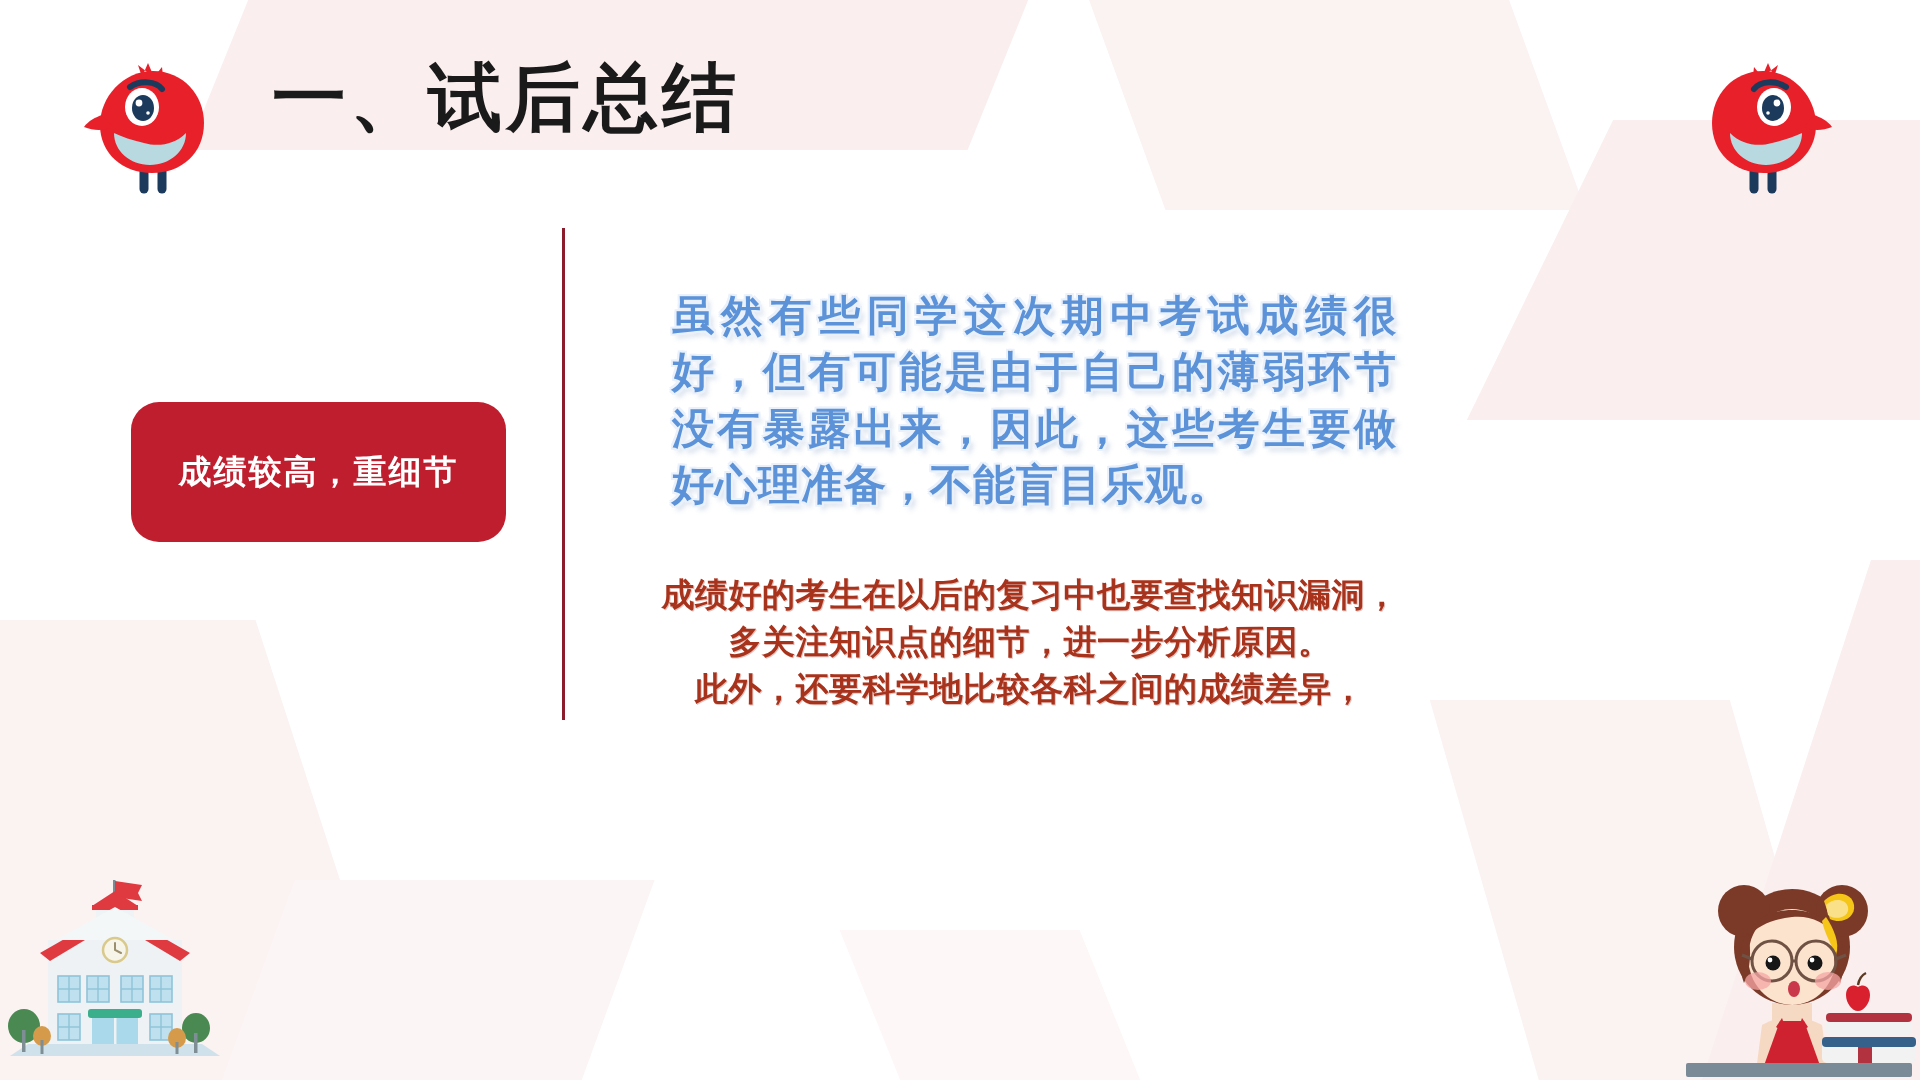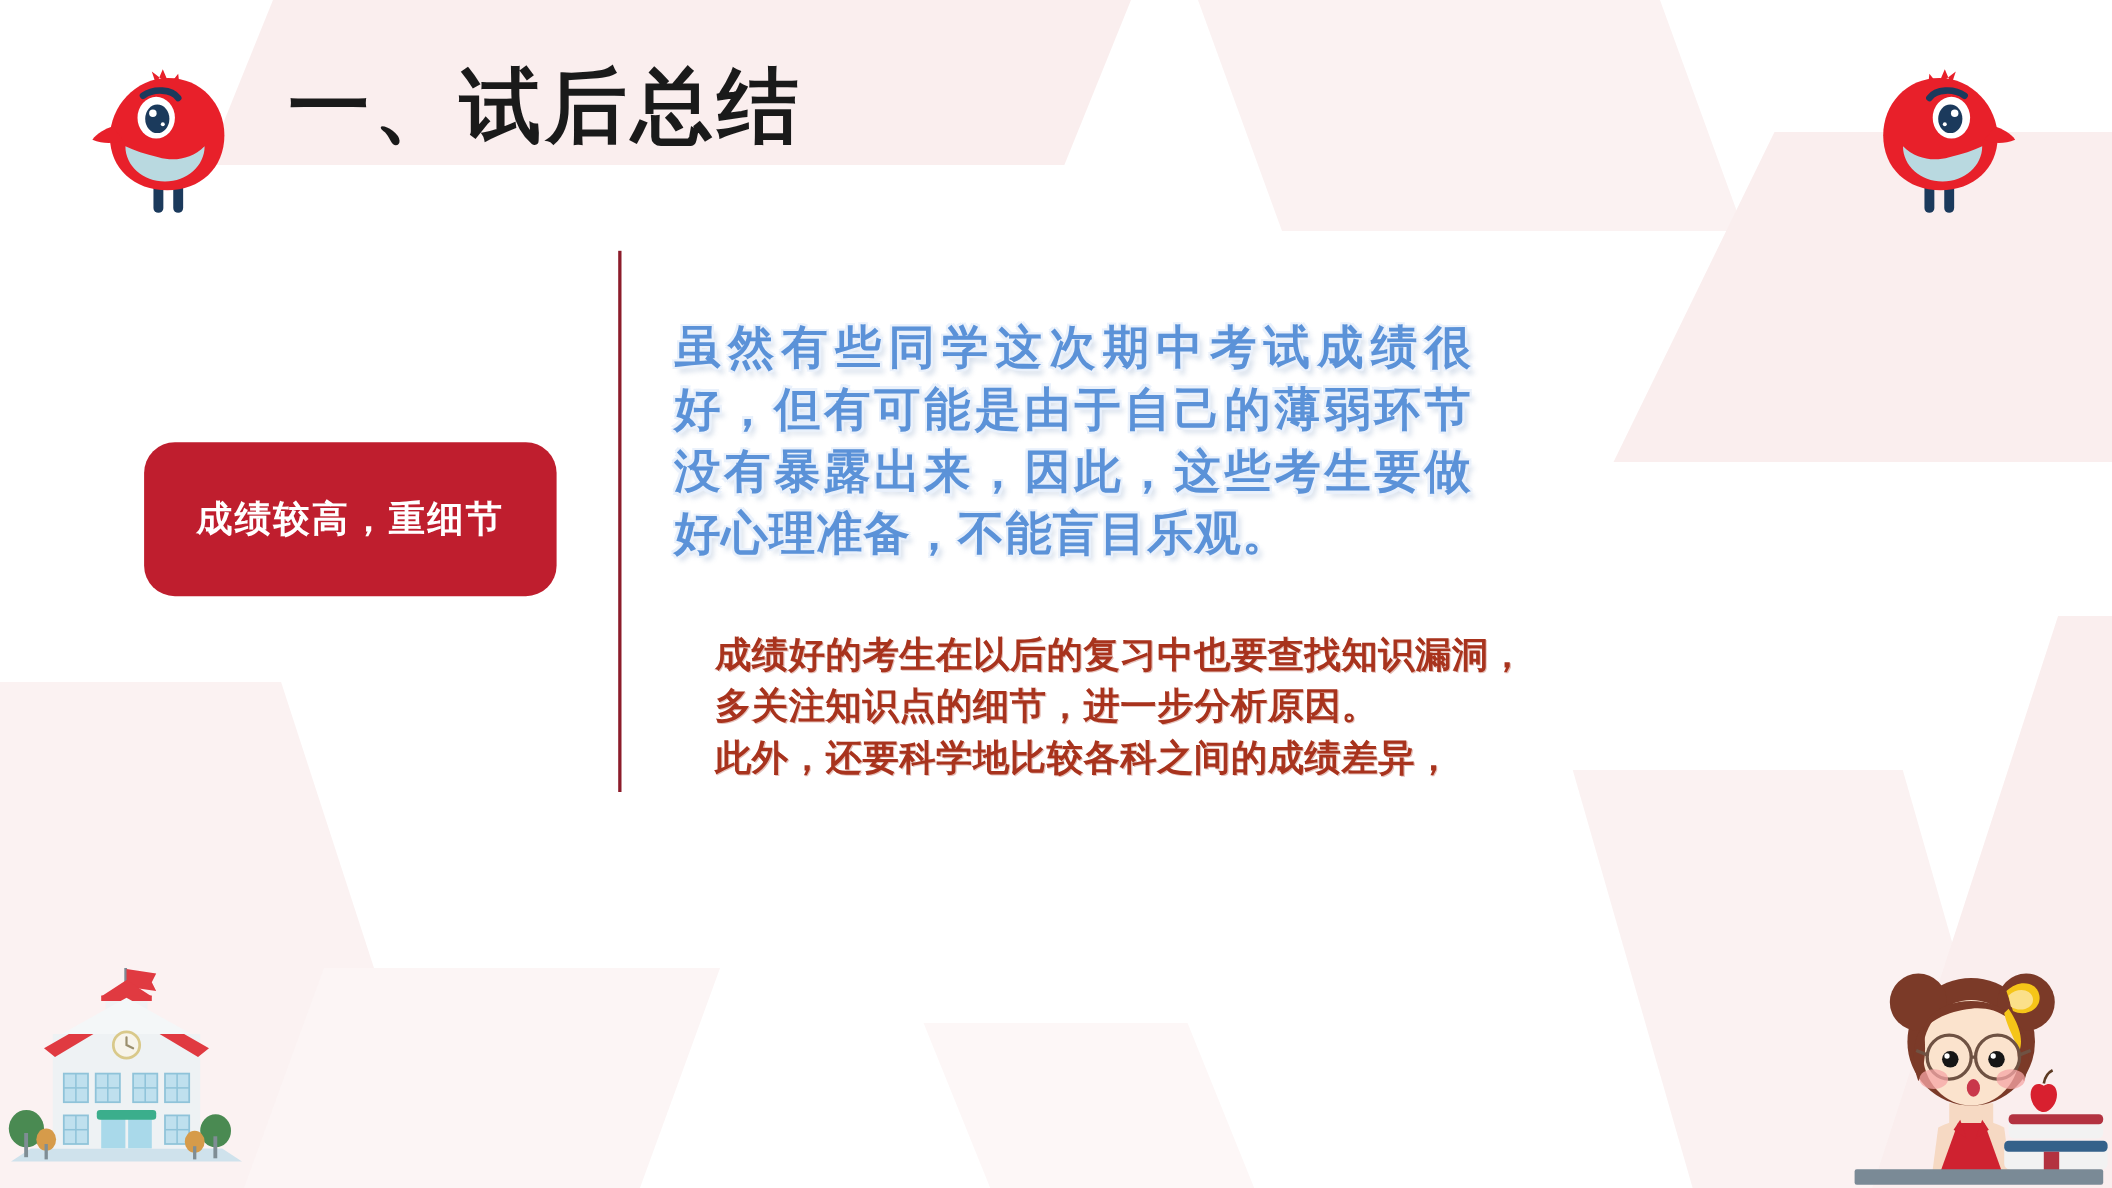--- a/index.html
+++ b/index.html
@@ -73,21 +73,21 @@
     left: 880px; top: 930px;
     width: 240px; height: 200px;
     background: #fdf7f7;
     transform: skewX(22deg);
   }
 
   
   .title-row {
     position: absolute;
     top: 60px;
-    left: 78px;
+    left: 88px;
     display: flex;
     align-items: center;
     gap: 34px;
   }
   .slide-title {
     font-family: "DejaVu Sans", "Liberation Sans", sans-serif;
     font-size: 74px;
     font-weight: bold;
     color: #1a1a1a;
     letter-spacing: 4px;
@@ -122,21 +122,21 @@
     color: #ffffff;
     font-size: 33px;
     font-weight: bold;
     letter-spacing: 2px;
     font-family: "DejaVu Sans", "Liberation Sans", sans-serif;
   }
 
   
   .blue-para {
     position: absolute;
-    left: 613px;
+    left: 672px;
     top: 288px;
     width: 725px;
     font-family: "DejaVu Sans", "Liberation Sans", sans-serif;
     font-size: 42px;
     font-weight: bold;
     line-height: 1.34;
     letter-spacing: 1px;
     color: #5b92d8;
     text-shadow:
        2px  0 0 #eaf1fb,
@@ -159,21 +159,21 @@
     top: 572px;
     width: 760px;
     font-family: "DejaVu Serif", "Liberation Serif", serif;
     font-size: 33px;
     font-weight: bold;
     line-height: 1.42;
     color: #a8331d;
     letter-spacing: 0.5px;
     text-shadow: 1px 1px 0 rgba(168,51,29,0.30);
   }
-  .red-para div { white-space: nowrap; }
+  .red-para div { white-space: nowrap; text-align: center; }
 
   
   .bird-left  { position: absolute; left: 78px;  top: 55px; }
   .bird-right { position: absolute; left: 1688px; top: 55px; transform: scaleX(-1); }
   .school     { position: absolute; left: 0px;   top: 878px; }
   .girl       { position: absolute; left: 1676px; top: 875px; }
 </style>
 </head>
 <body>
 

